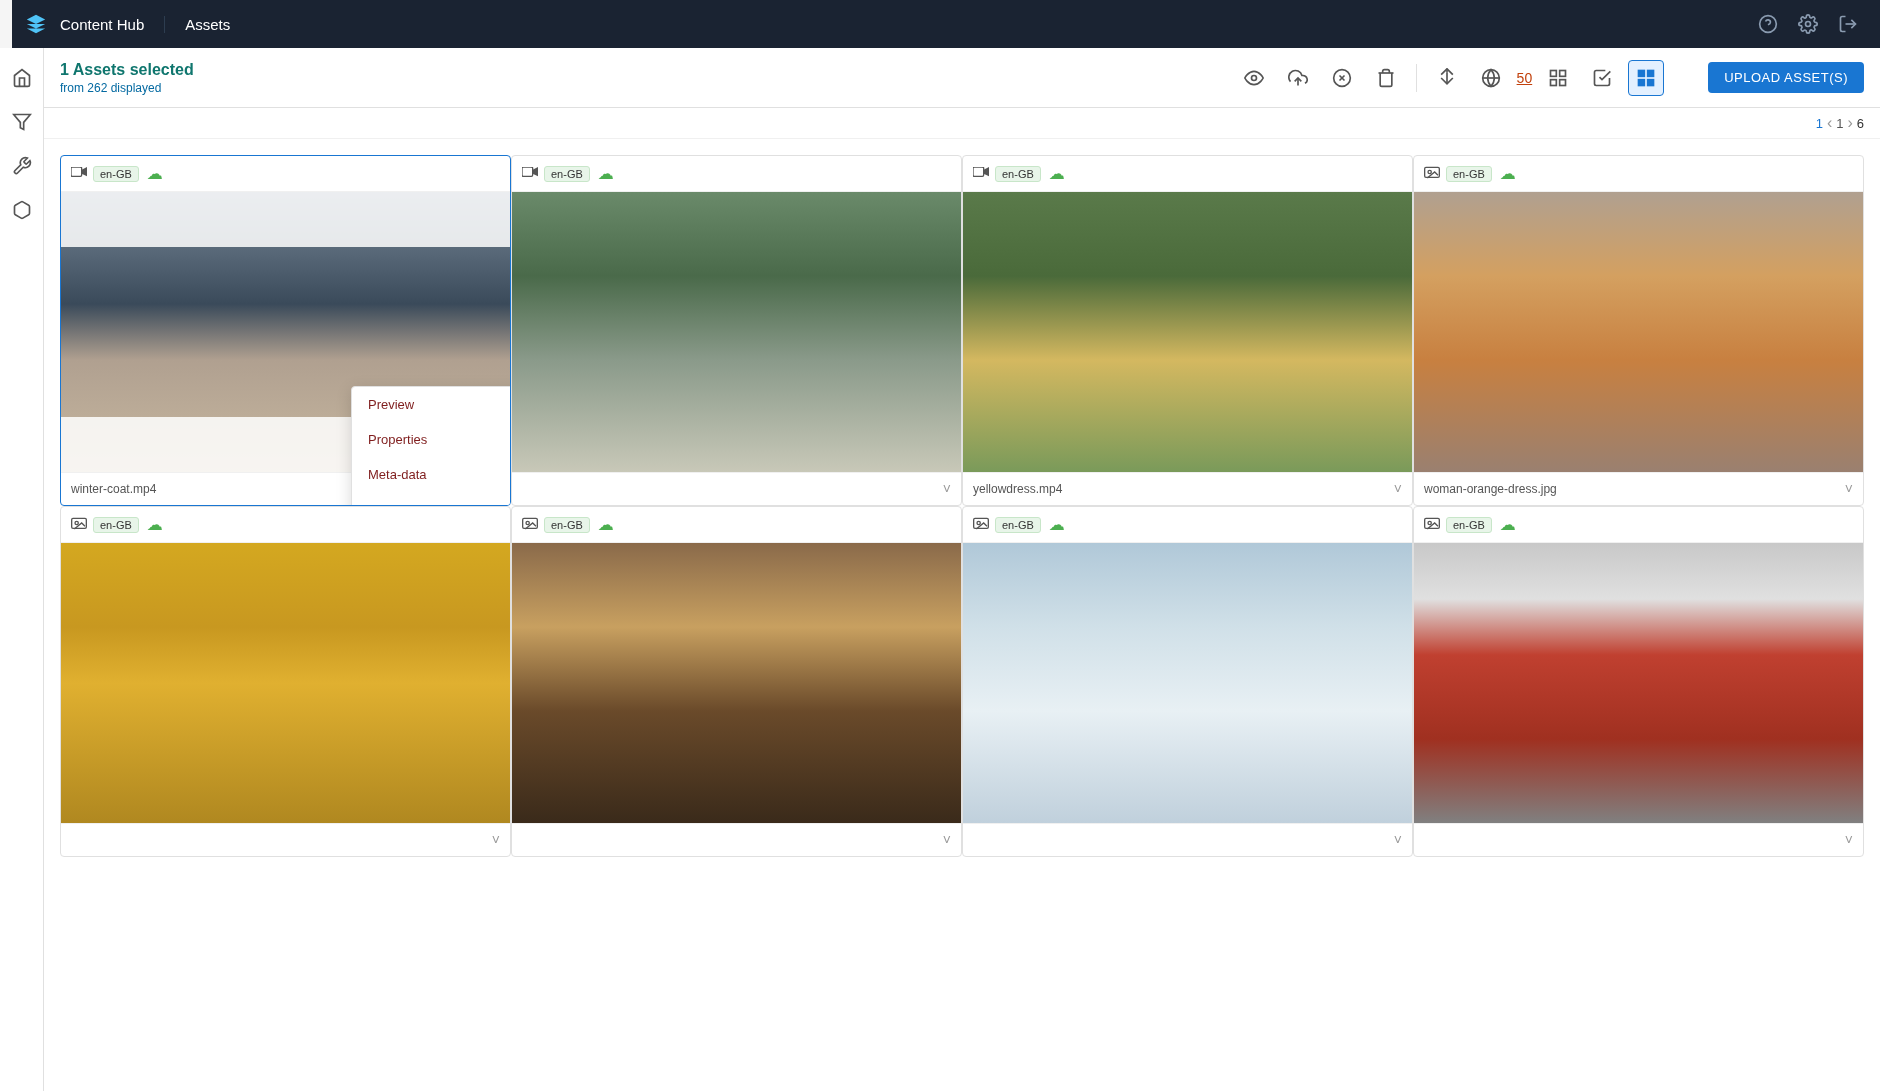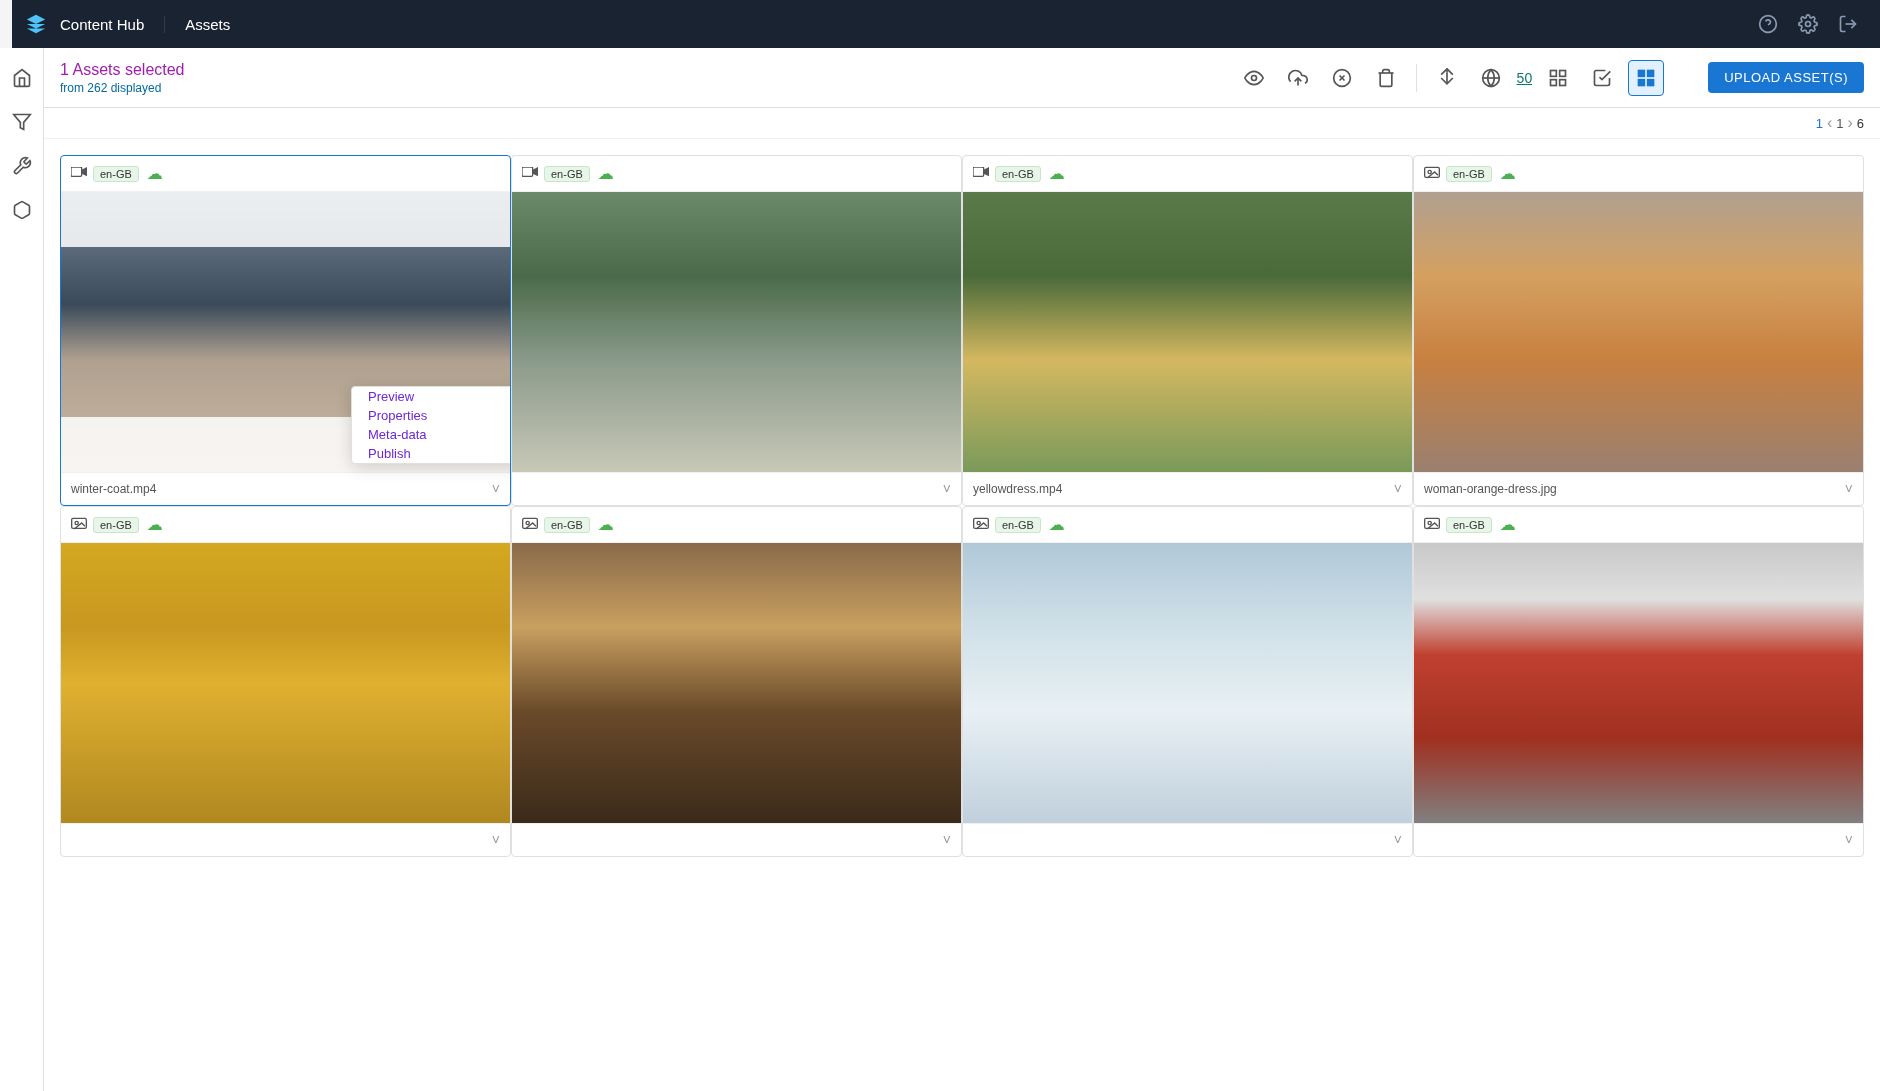--- a/index.html
+++ b/index.html
@@ -47,21 +47,21 @@
     .main {
       position: fixed; top: 48px; left: 44px; right: 0; bottom: 0;
       background: #fff; overflow: auto;
     }
 
     
     .toolbar {
       display: flex; align-items: center; height: 60px;
       border-bottom: 1px solid #e0e0e0; padding: 0 16px; gap: 12px;
     }
-    .toolbar-title { font-size: 16px; color: #a21caf; font-weight: 400; }
+    .toolbar-title { font-size: 16px; color: #0f766e; font-weight: 700; }
     .toolbar-subtitle { font-size: 12px; color: #0369a1; margin-top: 2px; }
     .toolbar-title-block { flex: 1; }
     .toolbar-actions { display: flex; align-items: center; gap: 8px; }
     .toolbar-icon-btn {
       width: 36px; height: 36px; display: flex; align-items: center; justify-content: center;
       color: #555; font-size: 18px; cursor: pointer; border-radius: 4px;
     }
     .toolbar-divider { width: 1px; height: 28px; background: #e0e0e0; margin: 0 4px; }
     .toolbar-count {
       font-size: 14px; color: #333; font-weight: 500;
@@ -120,21 +120,21 @@
 
     
     .context-menu {
       position: absolute;
       top: 230px; left: 290px;
       background: #fff; border: 1px solid #e0e0e0; border-radius: 4px;
       box-shadow: 0 4px 16px rgba(0,0,0,0.15);
       min-width: 210px; z-index: 200;
     }
     .menu-item {
-      padding: 2px 16px; font-size: 13px; color: #6d28d9; cursor: pointer;
+      padding: 10px 16px; font-size: 13px; color: #7f1d1d; cursor: pointer;
       display: flex; align-items: center; justify-content: space-between;
     }
 
     
     .img-woman-coat {
       width: 100%; height: 100%;
       background: linear-gradient(180deg, #7a8a9a 0%, #3a4a5a 40%, #b0a090 60%, #c8b8a0 100%);
       position: relative;
     }
     .img-water-glass {
@@ -269,21 +269,21 @@
             <polyline points="5 8 12 1 19 8"></polyline>
         </svg>
       </div>
       <div class="toolbar-icon-btn" title="Language">
         <svg width="20" height="20" viewBox="0 0 24 24" fill="none" stroke="#555" stroke-width="2">
           <circle cx="12" cy="12" r="10"></circle>
             <line x1="2" y1="12" x2="22" y2="12"></line>
           <path d="M12 2a15.3 15.3 0 0 1 4 10 15.3 15.3 0 0 1-4 10 15.3 15.3 0 0 1-4-10 15.3 15.3 0 0 1 4-10z"></path>
         </svg>
       </div>
-      <div class="toolbar-count" style="cursor:pointer; color:#0f766e; font-size:14px; font-weight:500; text-decoration:underline;">50</div>
+      <div class="toolbar-count" style="cursor:pointer; color:#c2410c; font-size:14px; font-weight:500; text-decoration:underline;">50</div>
       <div class="toolbar-icon-btn" title="Grid view">
         <svg width="20" height="20" viewBox="0 0 24 24" fill="none" stroke="#555" stroke-width="2">
           <rect x="3" y="3" width="7" height="7"></rect>
             <rect x="14" y="3" width="7" height="7"></rect>
           <rect x="3" y="14" width="7" height="7"></rect>
             <rect x="14" y="14" width="7" height="7"></rect>
         </svg>
       </div>
       <div class="toolbar-icon-btn" title="Selection view">
         <svg width="20" height="20" viewBox="0 0 24 24" fill="none" stroke="#555" stroke-width="2">

